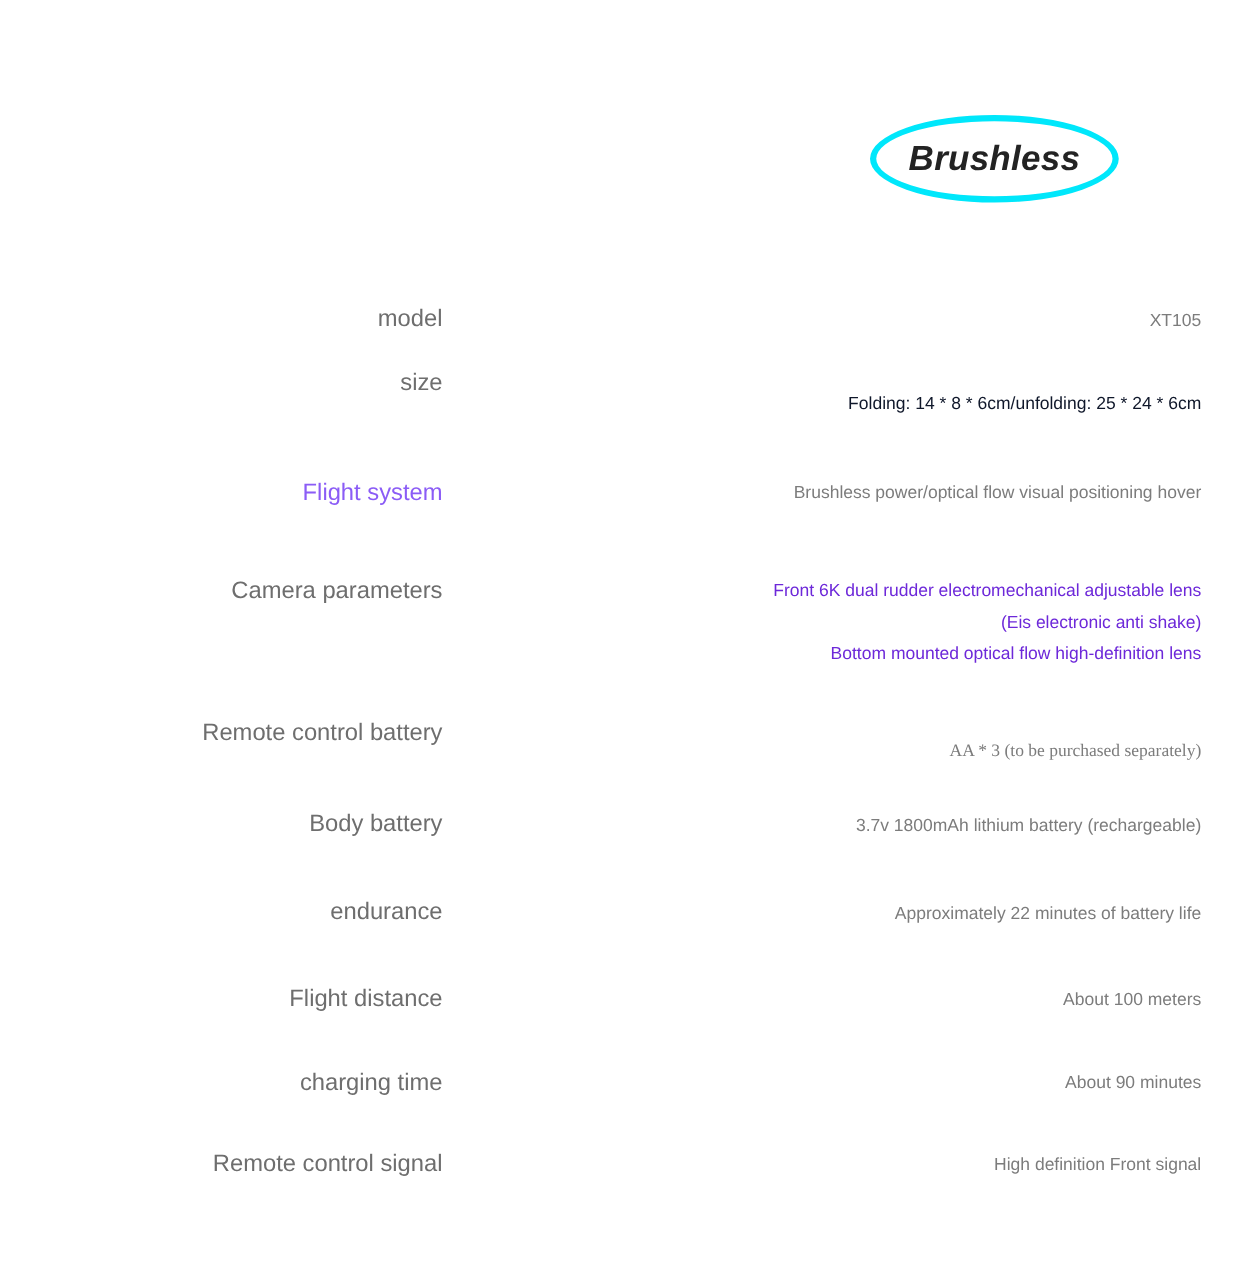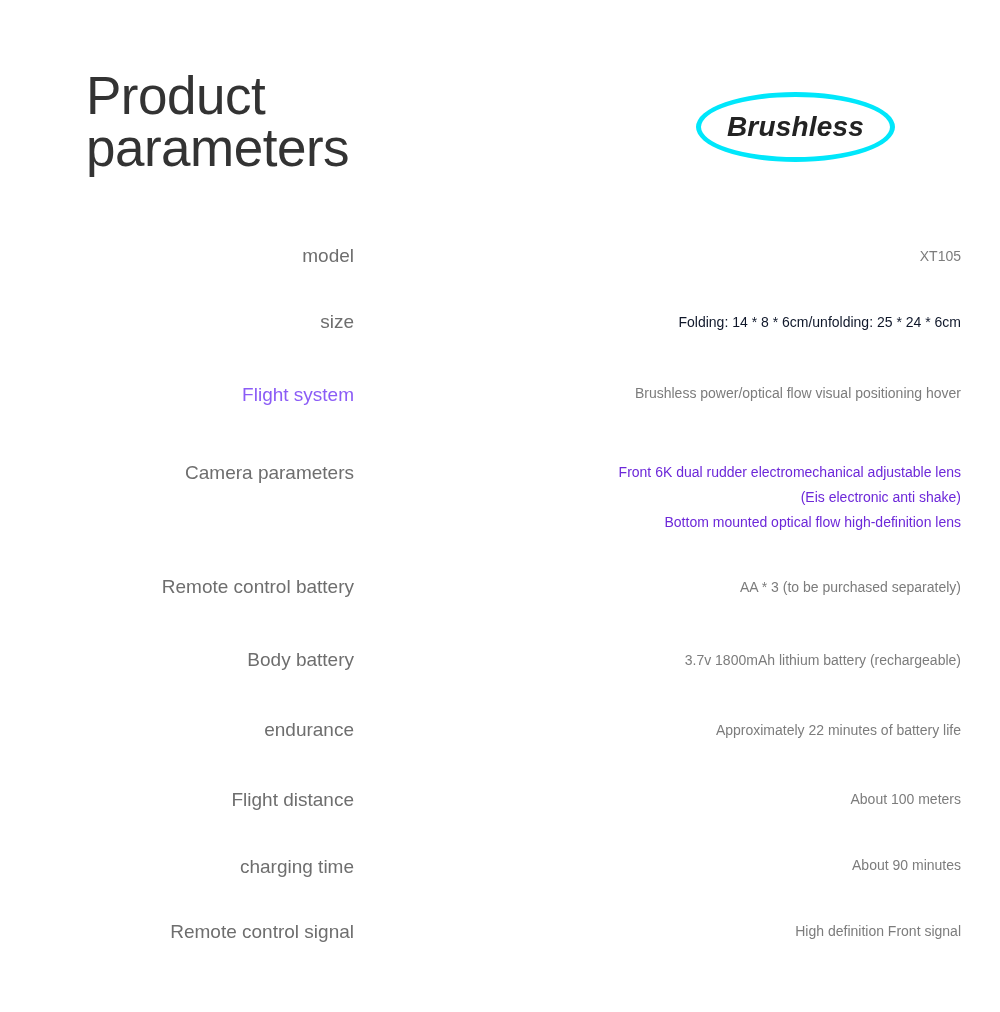--- a/index.html
+++ b/index.html
@@ -130,51 +130,49 @@
   .spec-value.multiline {
     line-height: 25px;
   }
 </style>
 </head>
 <body>
 
 <div id="page" style="background: rgb(255, 255, 255);">
 
   <div class="header">
-    <h1 class="page-title" style="color: rgb(51, 51, 51);">Product
-parameters</h1>
 
     <div class="badge">
       <div class="badge-ellipse" style="border-color: rgb(0, 231, 251);"></div>
       <div class="badge-label" style="color: rgb(35, 35, 35);">Brushless</div>
     </div>
   </div>
 
   <div class="spec-table" id="spec-table">
       <div class="spec-row" style="top: 0px;">
         <div class="spec-label" style="top: 244px; color: rgb(110, 110, 110);">model</div>
         <div class="spec-value" style="top: 244px; color: rgb(124, 124, 124);">XT105</div>
       </div>
       <div class="spec-row" style="top: 0px;">
-        <div class="spec-label" style="top: 310px; color: rgb(110, 110, 110);">size</div>
+        <div class="spec-label" style="top: 295px; color: rgb(110, 110, 110);">size</div>
         <div class="spec-value" style="top: 310px; color: #0f172a;">Folding: 14 * 8 * 6cm/unfolding: 25 * 24 * 6cm</div>
       </div>
       <div class="spec-row" style="top: 0px;">
         <div class="spec-label" style="top: 383px; color: #8b5cf6;">Flight system</div>
         <div class="spec-value" style="top: 381px; color: rgb(124, 124, 124);">Brushless power/optical flow visual positioning hover</div>
       </div>
       <div class="spec-row" style="top: 0px;">
         <div class="spec-label" style="top: 461px; color: rgb(110, 110, 110);">Camera parameters</div>
         <div class="spec-value multiline" style="top: 460px; color: #6d28d9;">Front 6K dual rudder electromechanical adjustable lens
  (Eis electronic anti shake)
 Bottom mounted optical flow high-definition lens</div>
       </div>
       <div class="spec-row" style="top: 0px;">
         <div class="spec-label" style="top: 575px; color: rgb(110, 110, 110);">Remote control battery</div>
-        <div class="spec-value" style="top: 575px; color: rgb(124, 124, 124);">AA * 3 (to be purchased separately)</div>
+        <div class="spec-value" style="top: 590px; color: rgb(124, 124, 124); font-family: Liberation Serif, serif;">AA * 3 (to be purchased separately)</div>
       </div>
       <div class="spec-row" style="top: 0px;">
         <div class="spec-label" style="top: 648px; color: rgb(110, 110, 110);">Body battery</div>
         <div class="spec-value" style="top: 648px; color: rgb(124, 124, 124);">3.7v 1800mAh lithium battery (rechargeable)</div>
       </div>
       <div class="spec-row" style="top: 0px;">
         <div class="spec-label" style="top: 718px; color: rgb(110, 110, 110);">endurance</div>
         <div class="spec-value" style="top: 718px; color: rgb(124, 124, 124);">Approximately 22 minutes of battery life</div>
       </div>
       <div class="spec-row" style="top: 0px;">

